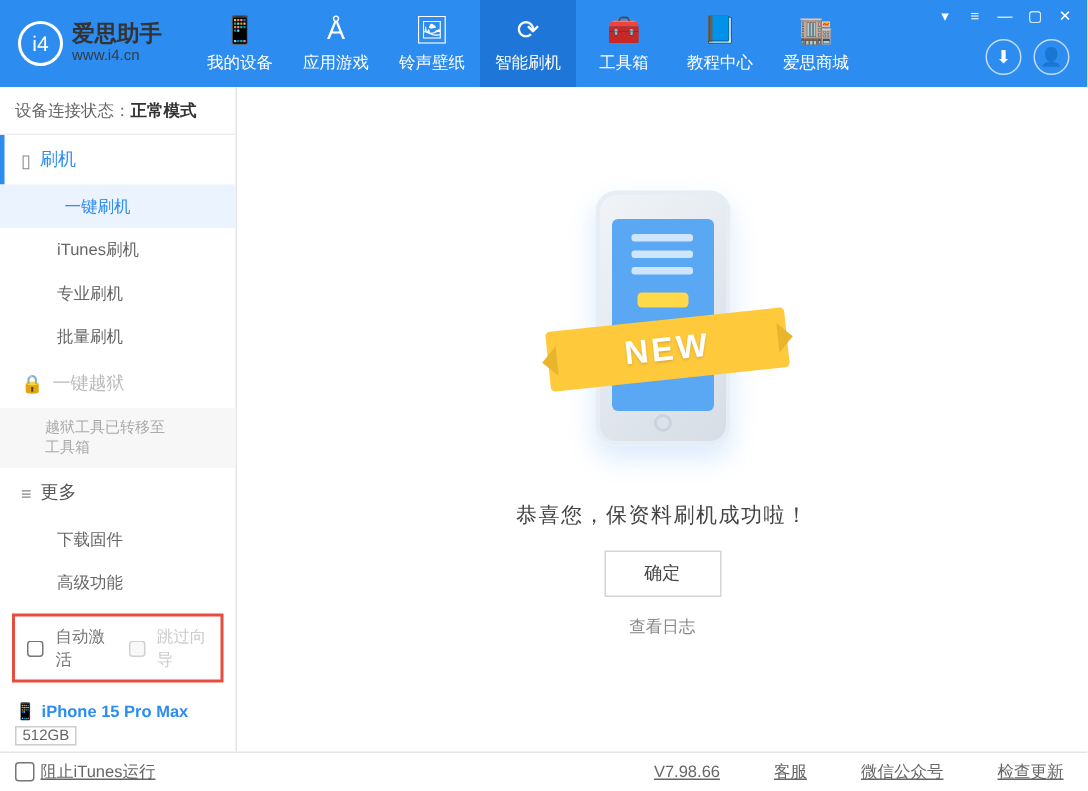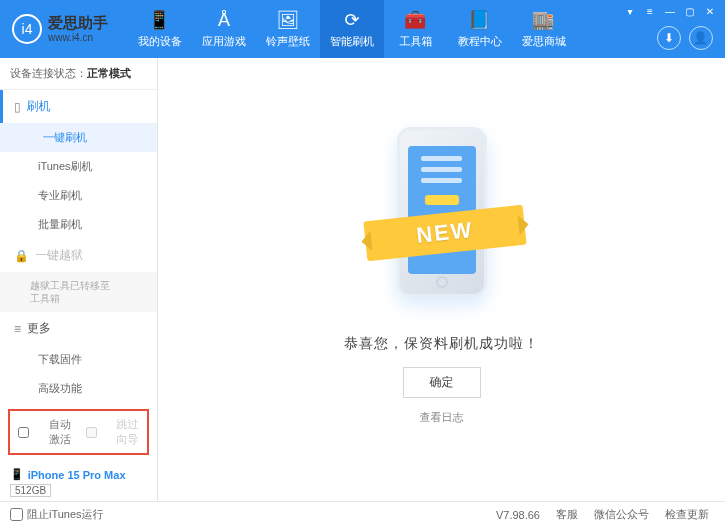--- a/index.html
+++ b/index.html
@@ -28,21 +28,21 @@
 .status-bar { padding: 8px 10px; font-size: 11px; color: #666; border-bottom: 1px solid #eee; }
 .status-bar b { color: #333; font-weight: bold; }
 .side-section { padding: 8px 14px; font-size: 12px; color: #555; display: flex; align-items: center; gap: 6px; cursor: pointer; }
 .side-section .sec-icon { font-size: 12px; color: #888; }
 .side-section.primary { color: #2d8cf0; border-left: 3px solid #2d8cf0; padding-left: 11px; }
 .side-sub { padding: 7px 10px 7px 38px; font-size: 11px; color: #666; cursor: pointer; }
 .side-sub.active { background: #eaf3fe; color: #2d8cf0; padding-left: 43px; }
 .side-sub.disabled { color: #aaa; background: #f7f7f7; font-size: 10px; padding-left: 30px; line-height: 1.3; }
 .side-lock { color: #bbb; padding: 8px 14px; font-size: 12px; display: flex; align-items: center; gap: 6px; }
 .highlight-box { border: 2px solid #e74c3c; margin: 6px 8px; padding: 6px 8px; display: flex; gap: 14px; font-size: 11px; color: #777; }
-.highlight-box label { display: flex; align-items: center; gap: 20px; }
+.highlight-box label { display: flex; align-items: center; gap: 8px; }
 .highlight-box input { width: 11px; height: 11px; }
 .device-info { padding: 7px 10px; font-size: 11px; }
 .device-name { color: #2d8cf0; font-weight: bold; display: flex; align-items: center; gap: 4px; }
 .device-storage { display: inline-block; border: 1px solid #ccc; padding: 0 4px; font-size: 10px; color: #666; margin-top: 3px; }
 
 
 .main { flex: 1; display: flex; flex-direction: column; align-items: center; justify-content: center; position: relative; }
 .phone-ill { width: 130px; height: 200px; position: relative; margin-top: -18px; }
 .phone-body { position: absolute; left: 20px; top: 10px; width: 90px; height: 170px; border-radius: 14px; background: linear-gradient(135deg,#f0f4f8,#d6dde6); border: 3px solid #e6edf4; box-shadow: 0 8px 18px rgba(45,140,240,.18); }
 .phone-screen { position: absolute; left: 8px; top: 16px; right: 8px; bottom: 20px; background: #5aa7f3; border-radius: 4px; display: flex; flex-direction: column; align-items: center; gap: 6px; padding-top: 10px; }
@@ -51,21 +51,21 @@
 .phone-home { position: absolute; left: 50%; bottom: 6px; width: 12px; height: 12px; margin-left: -6px; border: 2px solid #cbd4de; border-radius: 50%; }
 .ribbon { position: absolute; left: -12px; top: 96px; width: 160px; height: 40px; background: #ffc93c; transform: rotate(-6deg); display: flex; align-items: center; justify-content: center; font-weight: 900; font-size: 22px; color: #fff; text-shadow: 0 1px 2px rgba(0,0,0,.15); letter-spacing: 2px; border-radius: 3px; }
 .ribbon:before, .ribbon:after { content:""; position:absolute; width:0; height:0; border: 10px solid transparent; }
 .ribbon:before { left:-14px; border-right-color:#e8b52c; top:10px; }
 .ribbon:after { right:-14px; border-left-color:#e8b52c; top:10px; }
 .success-msg { margin-top: 18px; font-size: 14px; color: #444; letter-spacing: 1px; }
 .ok-btn { margin-top: 14px; padding: 6px 26px; border: 1px solid #d5d5d5; background: #fff; font-size: 12px; color: #444; cursor: pointer; }
 .log-link { margin-top: 12px; font-size: 11px; color: #888; cursor: pointer; }
 
 
-.footer { height: 26px; border-top: 1px solid #e5e5e5; display: flex; align-items: center; font-size: 11px; color: #666; padding: 0 10px; gap: 4px; }
+.footer { height: 26px; border-top: 1px solid #e5e5e5; display: flex; align-items: center; font-size: 11px; color: #666; padding: 0 10px; gap: 24px; text-decoration: underline; }
 .footer .spacer { flex: 1; }
 .footer .fitem { cursor: pointer; padding: 0 6px; }
 </style>
 </head>
 <body>
 
 <div class="header">
   <div class="logo-wrap">
     <div class="logo-circle">i4</div>
     <div>

